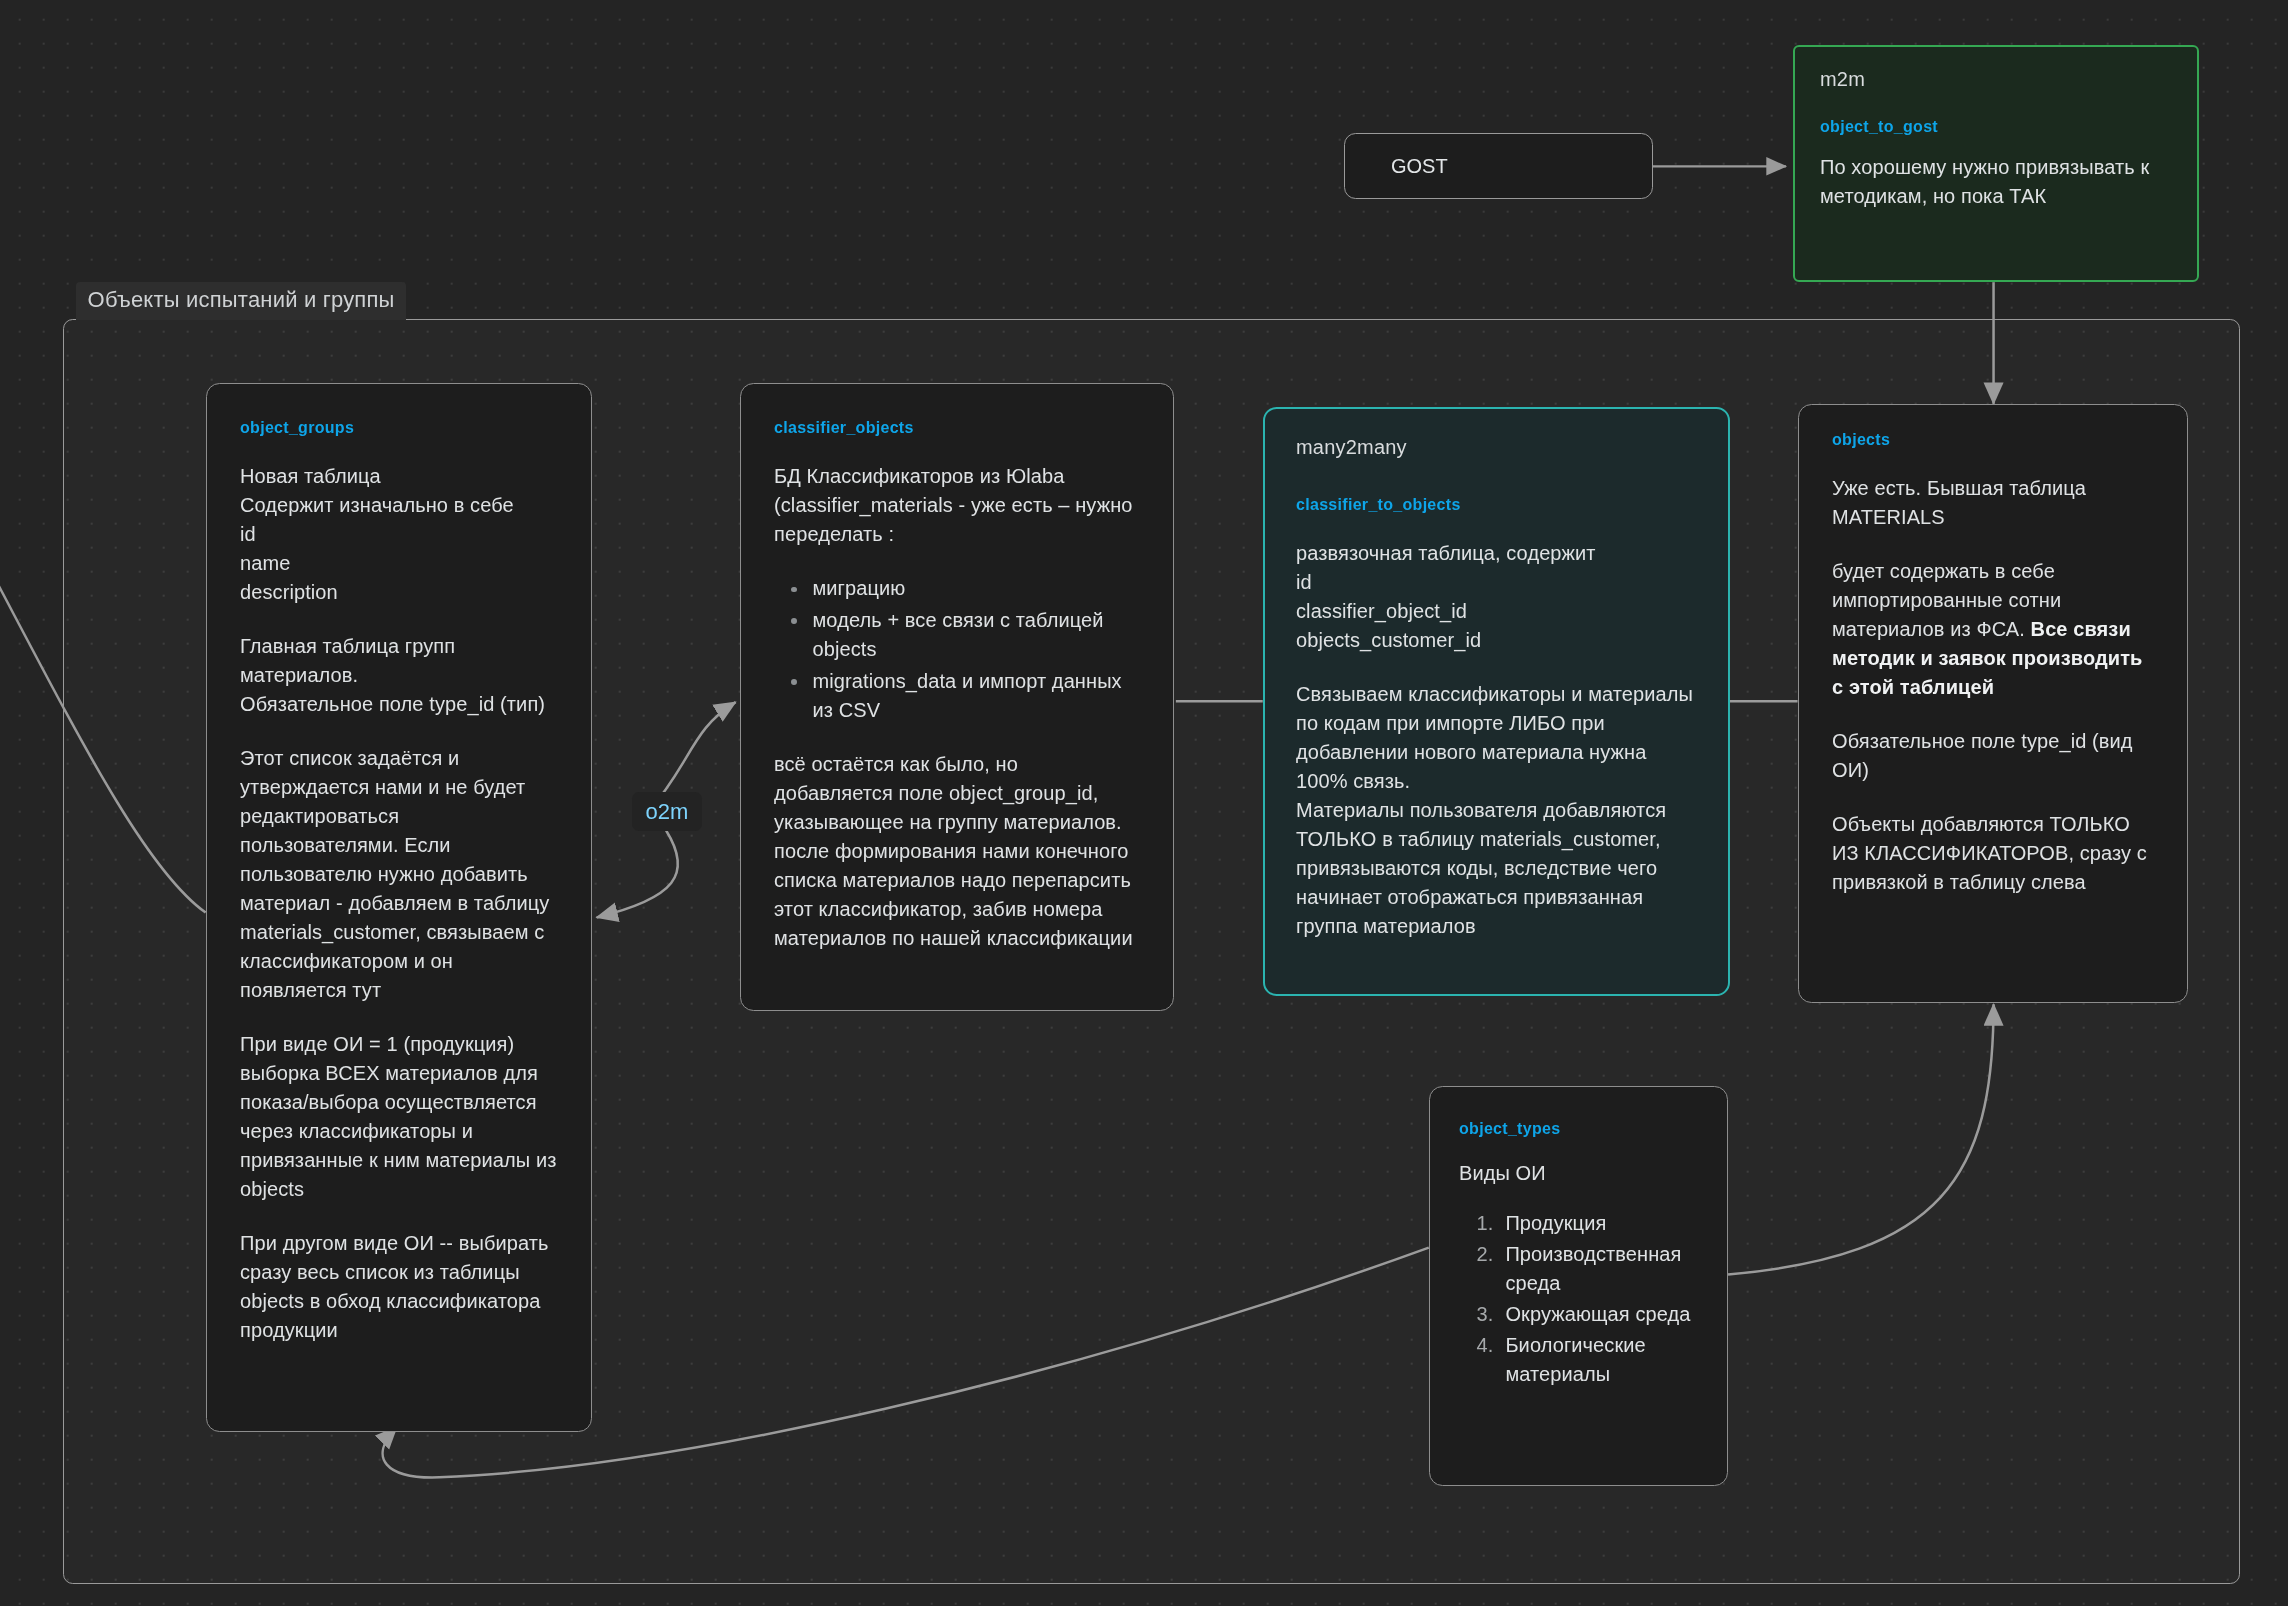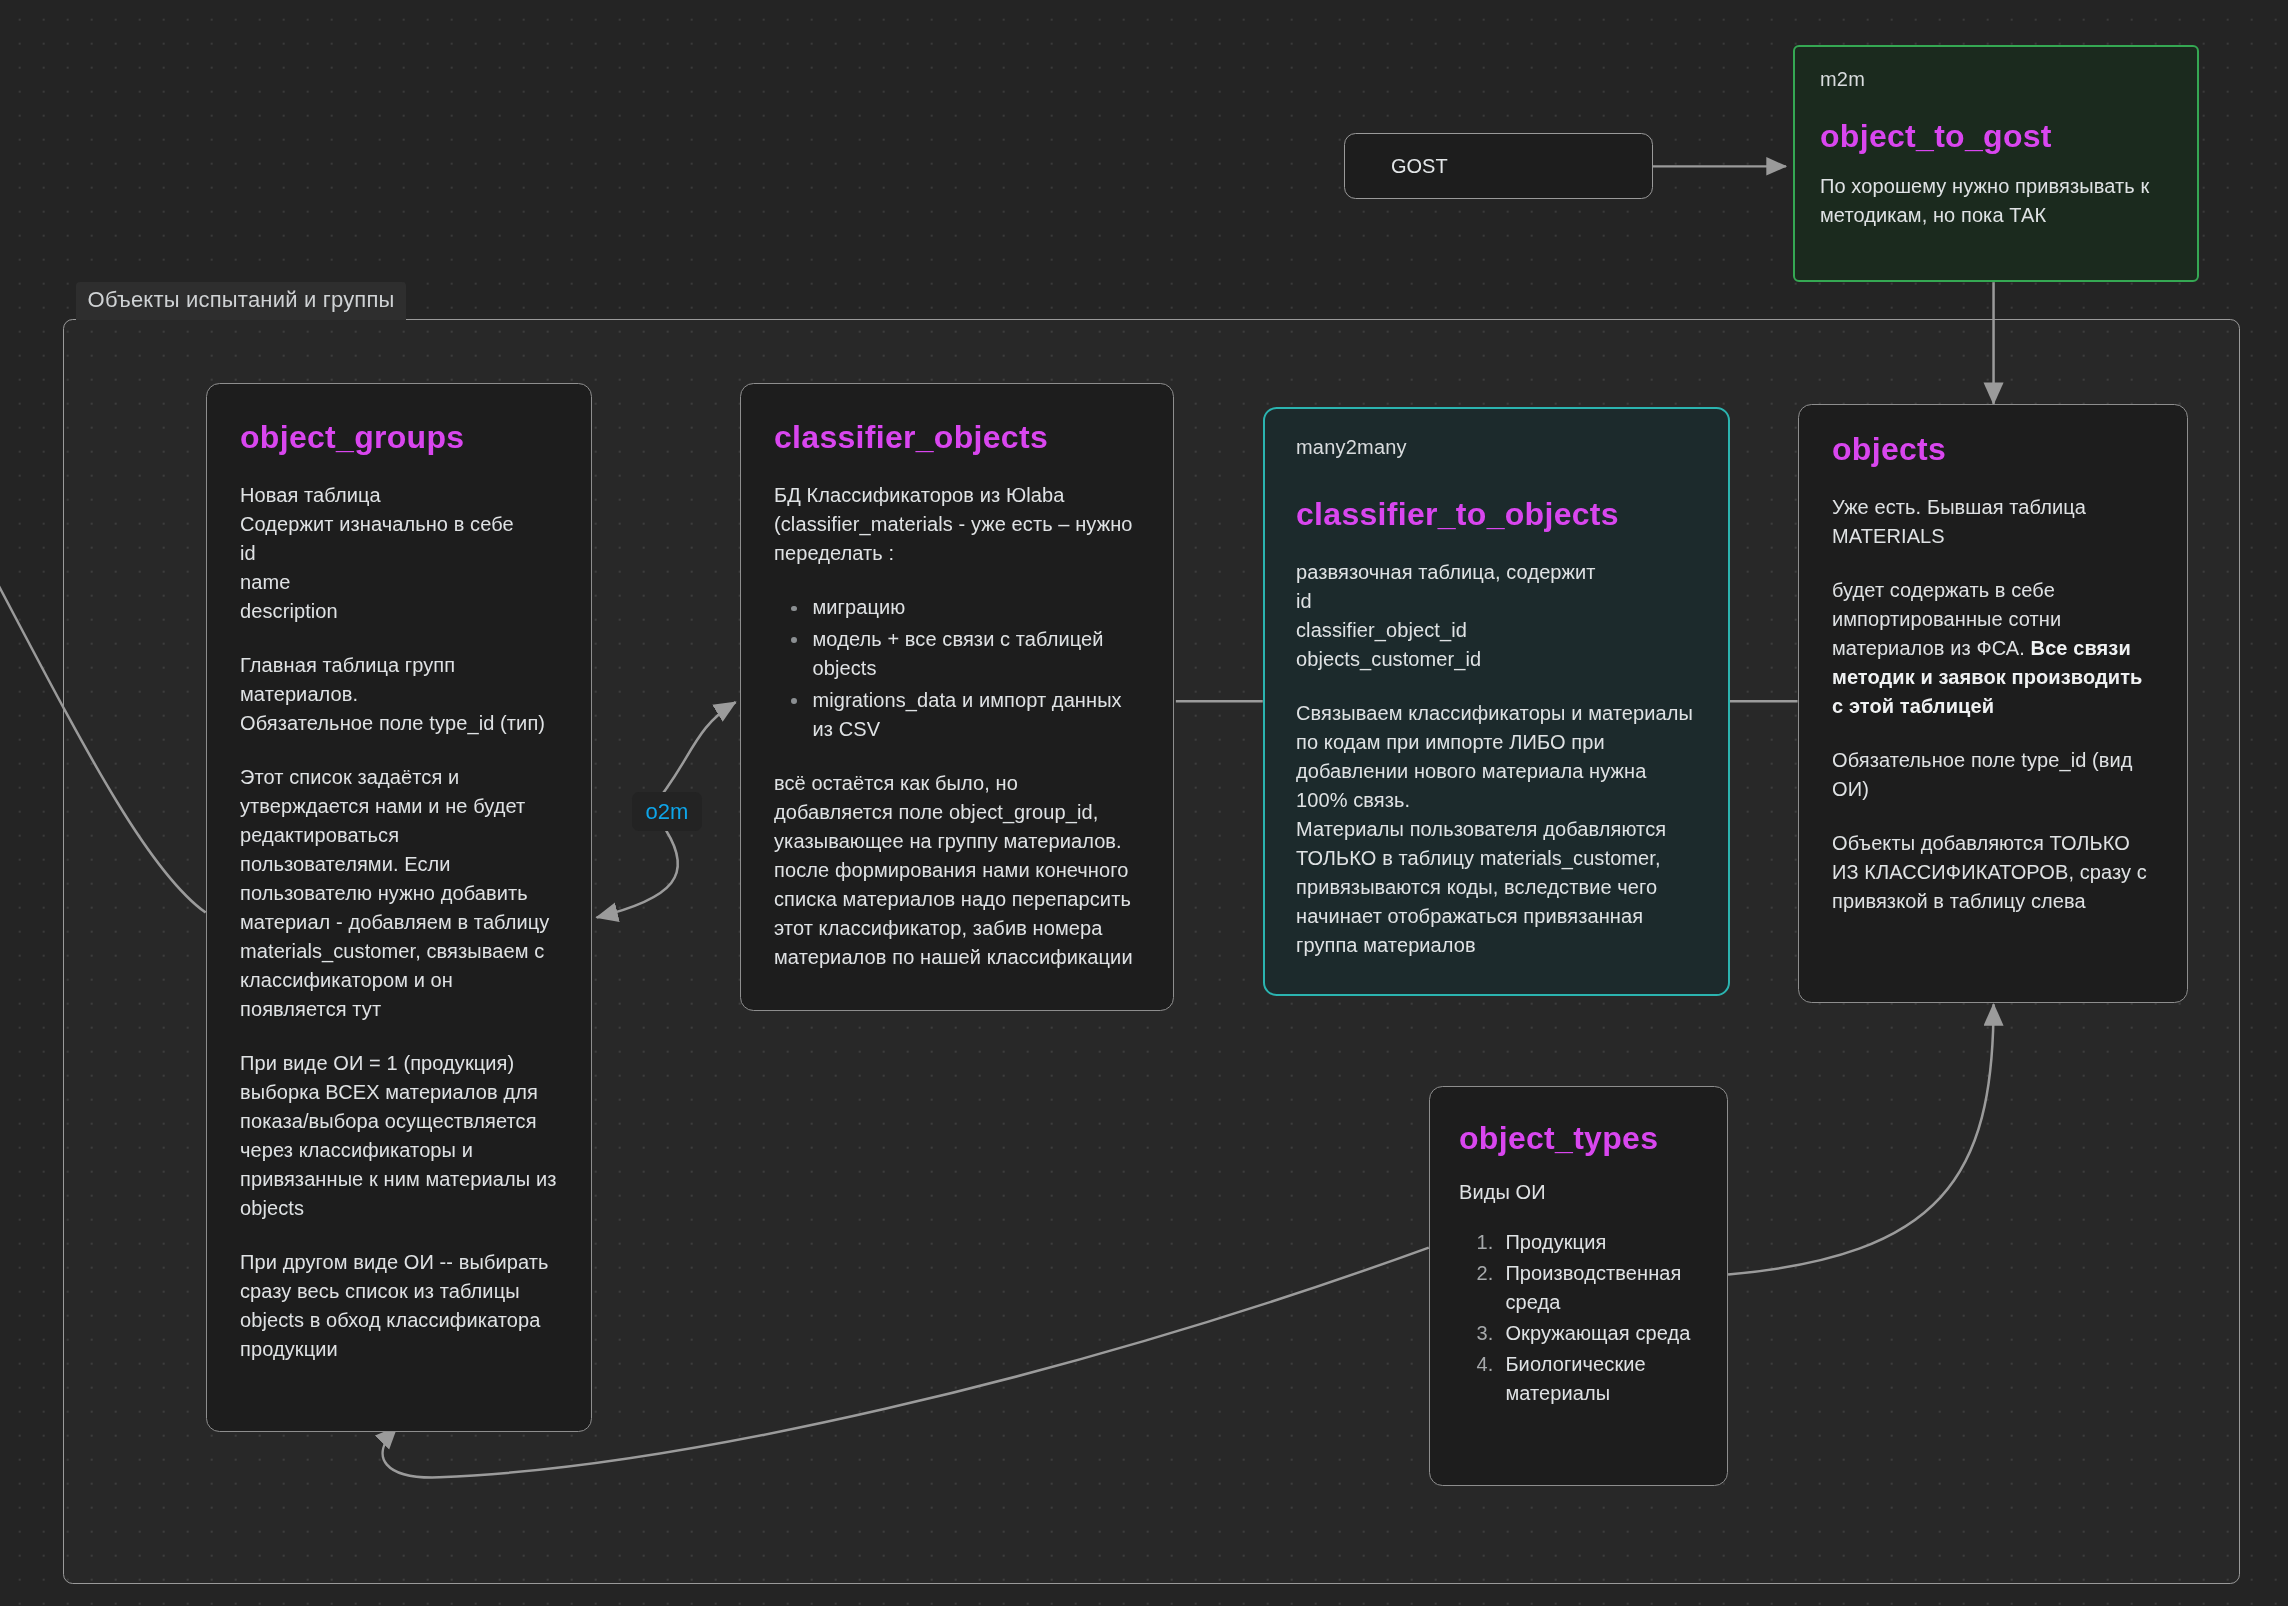--- a/index.html
+++ b/index.html
@@ -50,22 +50,22 @@
   .card.teal  { border: 2.9px solid #2bb4b0; background: #1c2a2c; border-radius: 13.5px; }
 
   .kind {
     font-size: 20px;
     color: #d9dcde;
     margin-bottom: 37px;
     letter-spacing: 0.2px;
   }
   .card-title {
     font-weight: bold;
-    font-size: 32px;
-    color: #d946ef;
+    font-size: 16px;
+    color: #0ea5e9;
     letter-spacing: 0.3px;
     margin-bottom: 25px;
   }
   .body-text {
     font-size: 20px;
     line-height: 29px;
     color: #dfe2e4;
     letter-spacing: 0.1px;
   }
   .body-text p { margin: 0 0 25px 0; }
@@ -114,21 +114,21 @@
     background: #1d1d1d;
     display: flex; align-items: center;
     padding-left: 29px;
     color: #e3e6e8;
     font-size: 20px;
   }
 
   .edge-label {
     position: absolute;
     background: #232323;
-    color: #0ea5e9;
+    color: #7dd3fc;
     font-size: 22px;
     padding: 8.7px 13.5px;
     border-radius: 6.8px;
     line-height: 1;
   }
 </style>
 </head>
 <body>
 
 <div id="canvas">

